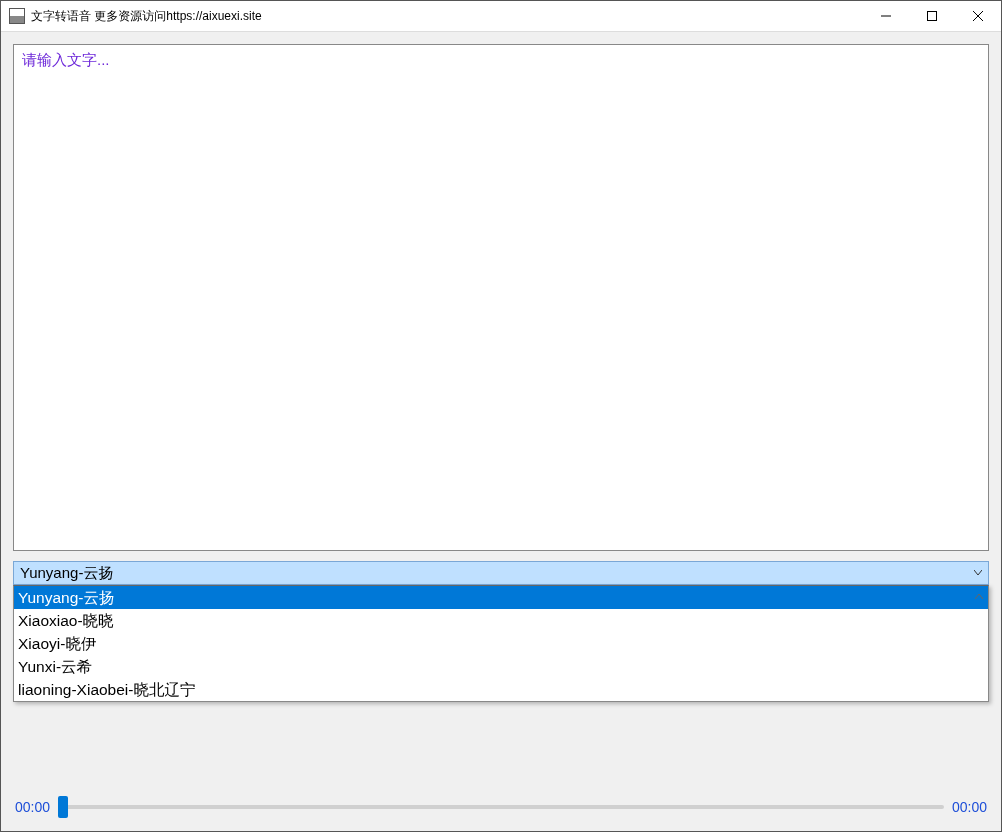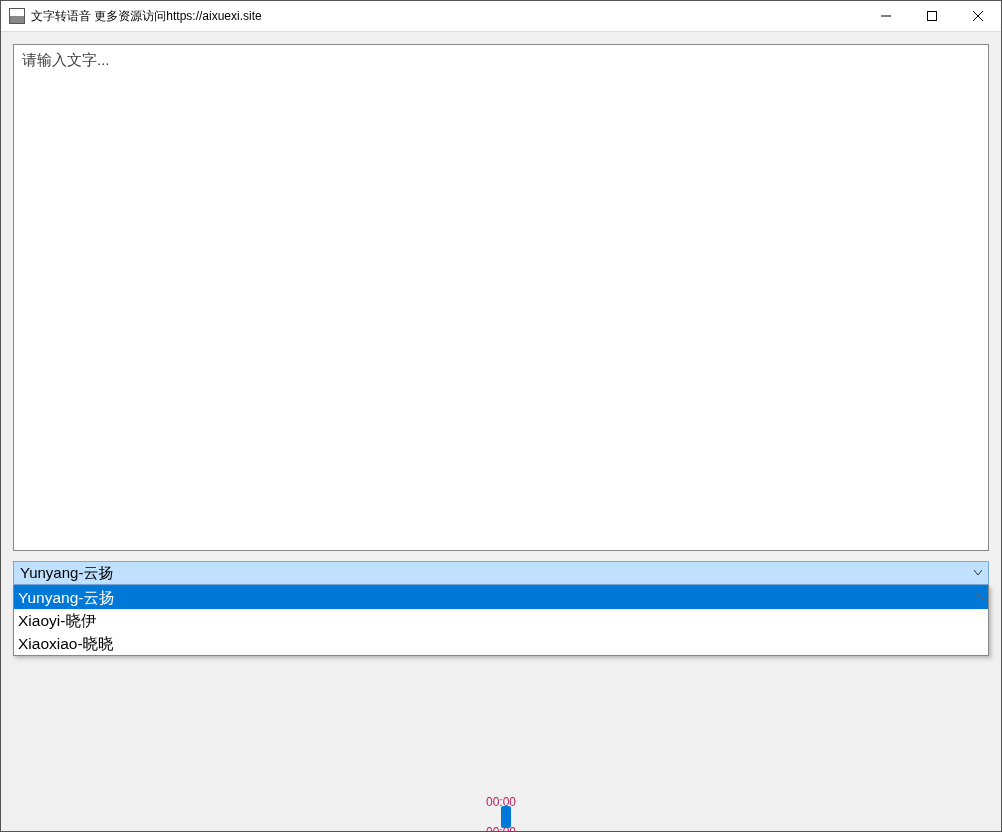--- a/index.html
+++ b/index.html
@@ -10,34 +10,34 @@
   .titlebar { height: 31px; background: #fff; border-bottom: 1px solid #ddd; display: flex; align-items: center; text-align: center; }
   .titlebar .icon { width: 16px; height: 16px; margin: 0 6px 0 8px; border: 1px solid #555; background: linear-gradient(to bottom, #fff 50%, #888 50%); }
   .titlebar .title { font-size: 12px; color: #000; flex: 0 0 auto; }
   .titlebar .spacer { flex: 1; }
   .winbtn { width: 46px; height: 30px; display: flex; align-items: center; justify-content: center; }
   .winbtn svg { width: 10px; height: 10px; }
   
   .client { flex: 1; display: flex; flex-direction: column; padding: 12px; gap: 10px; }
   
   .textbox { flex: 1; background: #fff; border: 1px solid #888; padding: 6px 8px; font-size: 15px; color: #000; position: relative; }
-  .textbox .placeholder { color: #404040; font-size: 15px; }
+  .textbox .placeholder { color: #6d28d9; font-size: 15px; }
   
   .combo-wrap { position: relative; }
   .combo { height: 24px; background: #bfe0ff; border: 1px solid #7aa7d6; display: flex; align-items: center; padding: 0 6px; font-size: 15px; color: #000; }
   .combo .combo-arrow { margin-left: auto; }
   .combo .combo-arrow svg { width: 8px; height: 6px; display: block; }
   
   .dropdown { position: absolute; left: 0; right: 0; top: 24px; background: #fff; border: 1px solid #888; border-top: 1px solid #666; box-shadow: 2px 2px 4px rgba(0,0,0,0.25); z-index: 10; }
   .dropdown .option { padding: 0 4px; font-size: 15.5px; line-height: 23px; color: #000; white-space: nowrap; }
   .dropdown .option.selected { background: #0078d7; color: #fff; }
   .dropdown .scrollbar-hint { position: absolute; right: 2px; top: 2px; width: 15px; height: 16px; display:flex; align-items:center; justify-content:center;}
   .dropdown .scrollbar-hint svg { width:8px; height:5px; }
   
-  .player { height: 24px; display: flex; align-items: center; gap: 8px; font-size: 12px; color: #be185d; padding: 0 2px; flex-direction: column; }
+  .player { height: 24px; display: flex; align-items: center; gap: 8px; font-size: 14px; color: #1d4ed8; padding: 0 2px; }
   .player .track { flex: 1; height: 4px; background: #d0d0d0; position: relative; border-radius: 2px; }
   .player .thumb { position: absolute; left: 0; top: 50%; transform: translate(0,-50%); width: 10px; height: 22px; background: #0078d7; border-radius: 2px; }
 </style>
 </head>
 <body>
 
 <div class="window">
   <div class="titlebar">
     <div class="icon"></div>
     <div class="title">文字转语音  更多资源访问https://aixuexi.site</div>
@@ -74,22 +74,24 @@
             </svg>
         </span>
       </div>
       <div class="dropdown">
         <div class="scrollbar-hint">
           <svg viewBox="0 0 8 5">
               <polyline points="0,5 4,0 8,5" fill="none" stroke="#666" stroke-width="1"></polyline>
             </svg>
         </div>
         <div class="option selected">Yunyang-云扬</div>
+        <div class="option">Xiaoxiao-晓晓</div>
         <div class="option">Xiaoyi-晓伊</div>
-        <div class="option">Xiaoxiao-晓晓</div>
+        <div class="option">Yunxi-云希</div>
+        <div class="option">liaoning-Xiaobei-晓北辽宁</div>
       </div>
     </div>
 
     <div style="height:190px"></div>
 
     <div class="player">
       <span>00:00</span>
       <div class="track">
         <div class="thumb"></div>
       </div>

